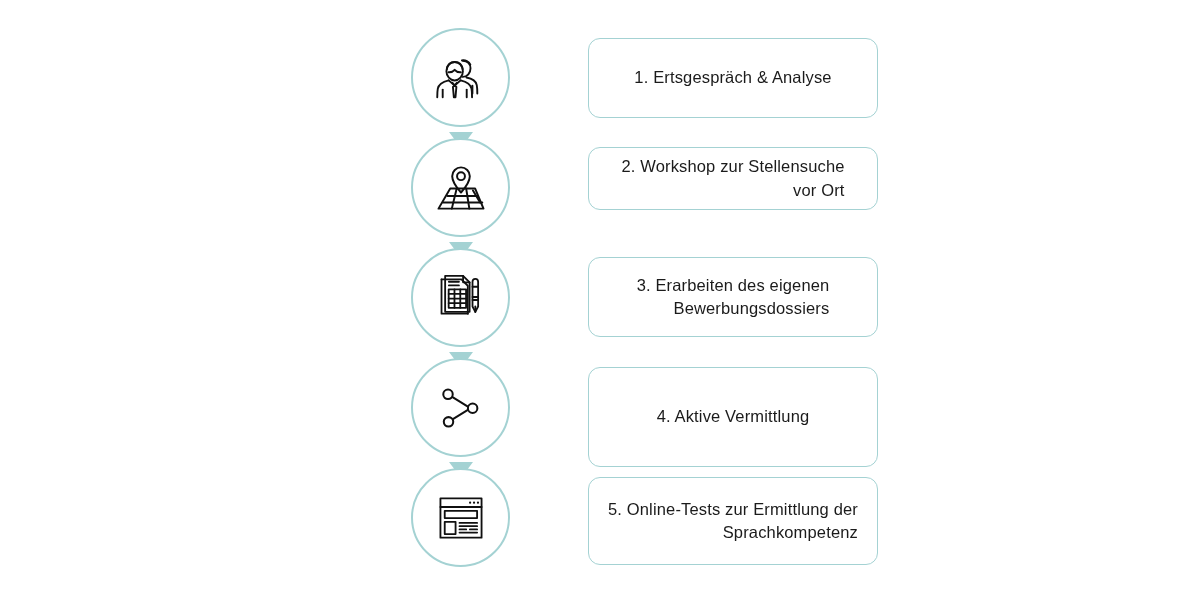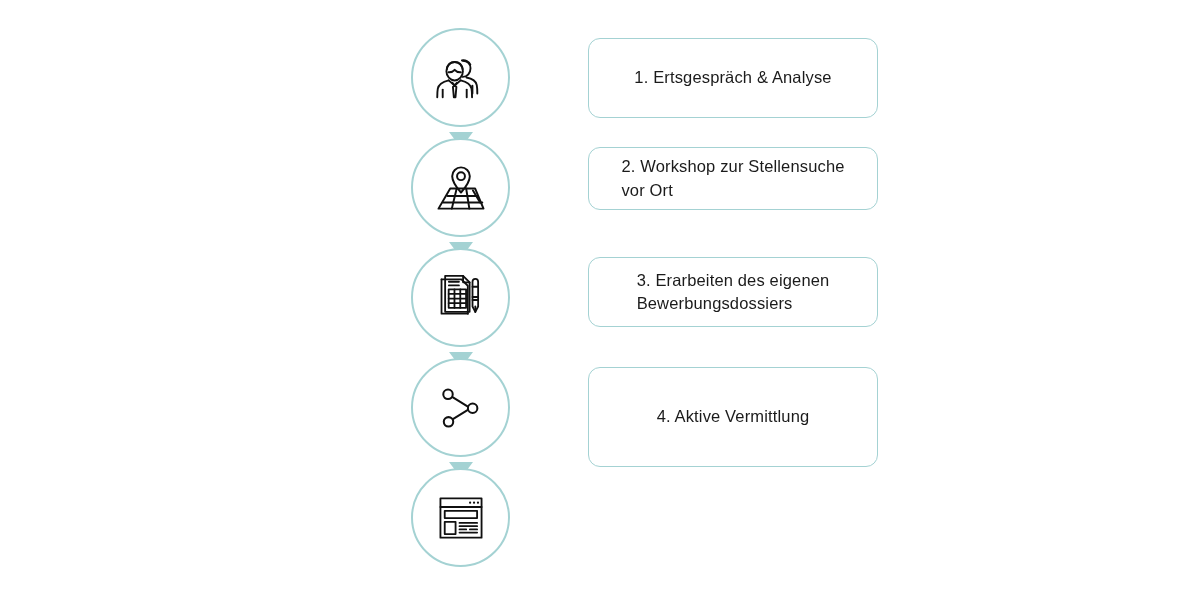--- a/index.html
+++ b/index.html
@@ -75,21 +75,21 @@
   .step-box {
     position: absolute;
     left: 0;
     width: 290px;
     border: 1.6px solid #a4d2d3;
     border-radius: 12px;
     background: #ffffff;
     display: flex;
     align-items: center;
     justify-content: center;
-    text-align: left;
+    text-align: right;
     padding: 6px 14px;
   }
 
   .step-box .step-text {
     color: #1b1b1b;
     font-size: 16.5px;
     line-height: 1.42;
     font-weight: 300;
     letter-spacing: 0.15px;
     white-space: pre-line;
@@ -248,25 +248,29 @@
 
     <div class="step-box" style="top:10px; height:80px;">
       <span class="step-text">1. Ertsgespräch &amp; Analyse</span>
     </div>
 
     <div class="step-box" style="top:119px; height:63px;">
       <span class="step-text">2. Workshop zur Stellensuche
 vor Ort</span>
     </div>
 
-    <div class="step-box" style="top:229px; height:70px;">
+    <div class="step-box" style="top:229px; height:80px;">
       <span class="step-text">3. Erarbeiten des eigenen
 Bewerbungsdossiers</span>
     </div>
 
     <div class="step-box" style="top:339px; height:100px;">
       <span class="step-text">4. Aktive Vermittlung</span>
     </div>
 
+    <div class="step-box" style="top:449px; height:88px;">
+      <span class="step-text">5. Online-Tests zur Ermittlung der
+Sprachkompetenz</span>
+    </div>
 
   </div>
 
 </div>
 
 </body></html>

